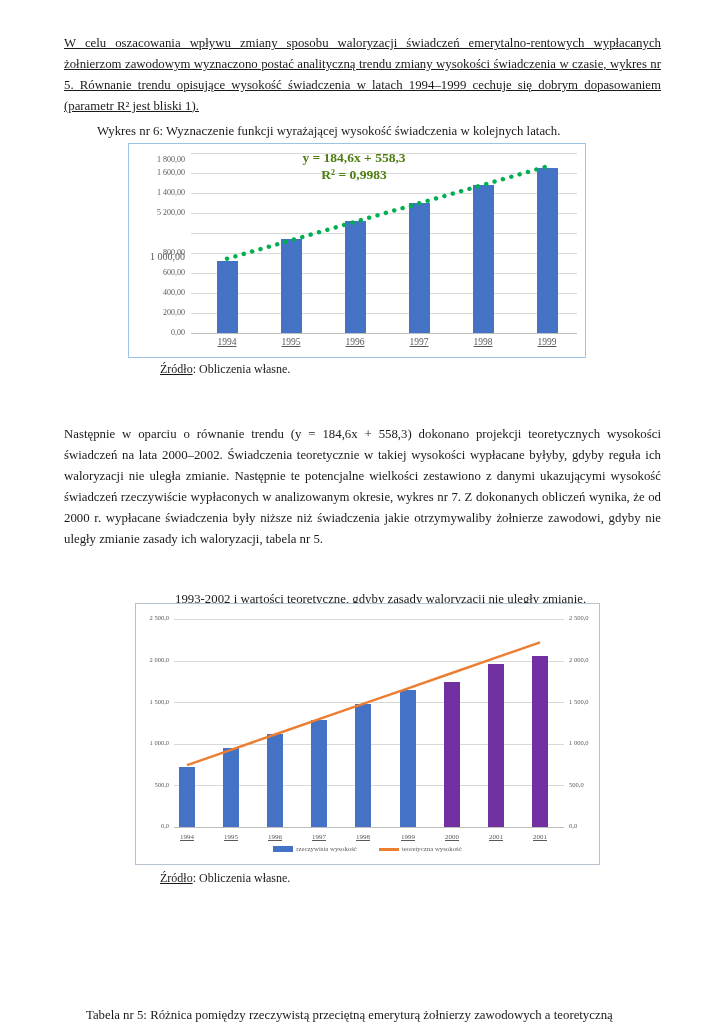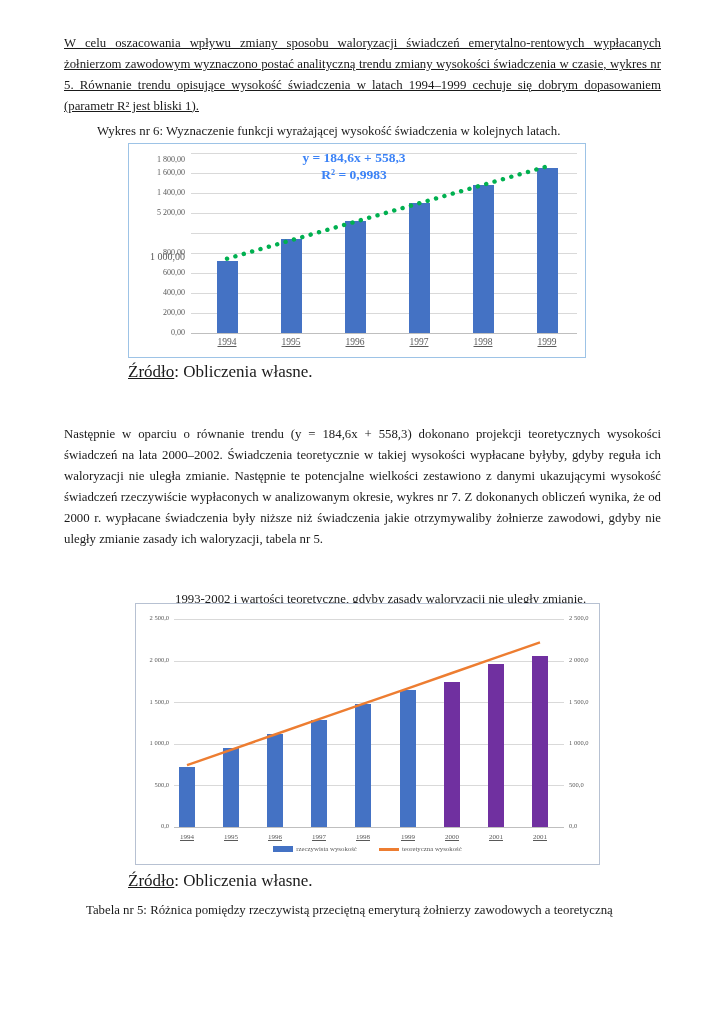--- a/index.html
+++ b/index.html
@@ -4,31 +4,31 @@
 <style>
   html,body{margin:0;padding:0;}
   body{width:724px;height:1024px;background:#ffffff;position:relative;overflow:hidden;
        font-family:"Liberation Serif",serif;color:#1a1a1a;}
   .page{position:absolute;inset:0;}
   .body-text{position:absolute;left:64px;width:597px;margin:0;text-align:justify;
              font-size:12.8px;line-height:20.9px;}
   #p1{top:33px;text-decoration:underline;}
   #p2{top:424px;}
   .caption{position:absolute;font-size:12.8px;line-height:20px;white-space:nowrap;}
-  .source{position:absolute;font-size:17px;white-space:nowrap;}
+  .source{position:absolute;font-size:12px;white-space:nowrap;margin-left:32px;}
   .src-label{text-decoration:underline;}
   .chart-box{position:absolute;background:#ffffff;}
   #chart6-box{left:128px;top:143px;width:456px;height:213px;border:1.5px solid #9DC3E6;}
   #chart7-box{left:135px;top:603px;width:463px;height:260px;border:1px solid #B7C1D2;}
   .gridline{position:absolute;height:1px;}
   .ytick{position:absolute;text-align:right;line-height:1;font-family:"Liberation Serif",serif;}
   .ytick.r{text-align:left;}
   .xtick{position:absolute;text-align:center;line-height:1;font-family:"Liberation Serif",serif;text-decoration:underline;}
   .bar{position:absolute;}
-  .annotation{position:absolute;text-align:center;font-weight:bold;color:#3b82f6;
+  .annotation{position:absolute;text-align:center;font-weight:bold;color:#4d7c0f;
               font-size:13.5px;line-height:17px;white-space:nowrap;}
   .legend{position:absolute;left:0;right:0;display:flex;justify-content:center;
           gap:22px;align-items:center;}
   .legend-item{display:flex;align-items:center;gap:3px;}
   .swatch-bar{width:20px;height:6px;}
   .swatch-line{width:20px;height:2.5px;}
   .legend-label{font-size:6.8px;color:#595959;line-height:1;}
 </style>
 </head>
 <body>
@@ -138,15 +138,15 @@
           <div class="swatch-line" style="background: rgb(237, 125, 49);"></div>
           <div class="legend-label">teoretyczna wysokość</div>
         </div>
       </div>
     </div>
 
   <div class="source" style="top:871px;left:128px;">
     <span class="src-label">Źródło</span><span>: Obliczenia własne.</span>
   </div>
 
-  <div class="caption" style="top:900px;left:86px;">Tabela nr 5: Różnica pomiędzy rzeczywistą przeciętną emeryturą żołnierzy zawodowych a teoretyczną</div>
+  <div class="caption" style="top:1005px;left:86px;">Tabela nr 5: Różnica pomiędzy rzeczywistą przeciętną emeryturą żołnierzy zawodowych a teoretyczną</div>
 
 </div>
 
 </body></html>

